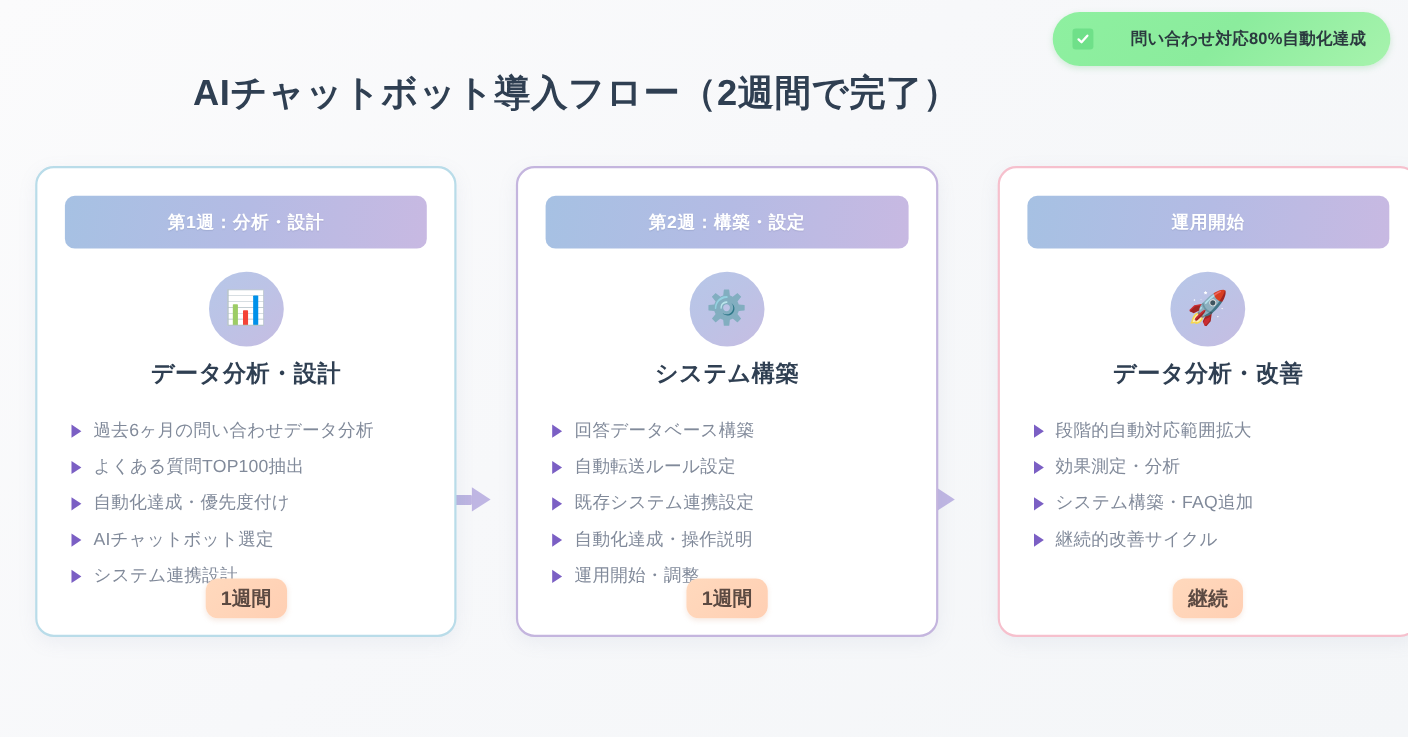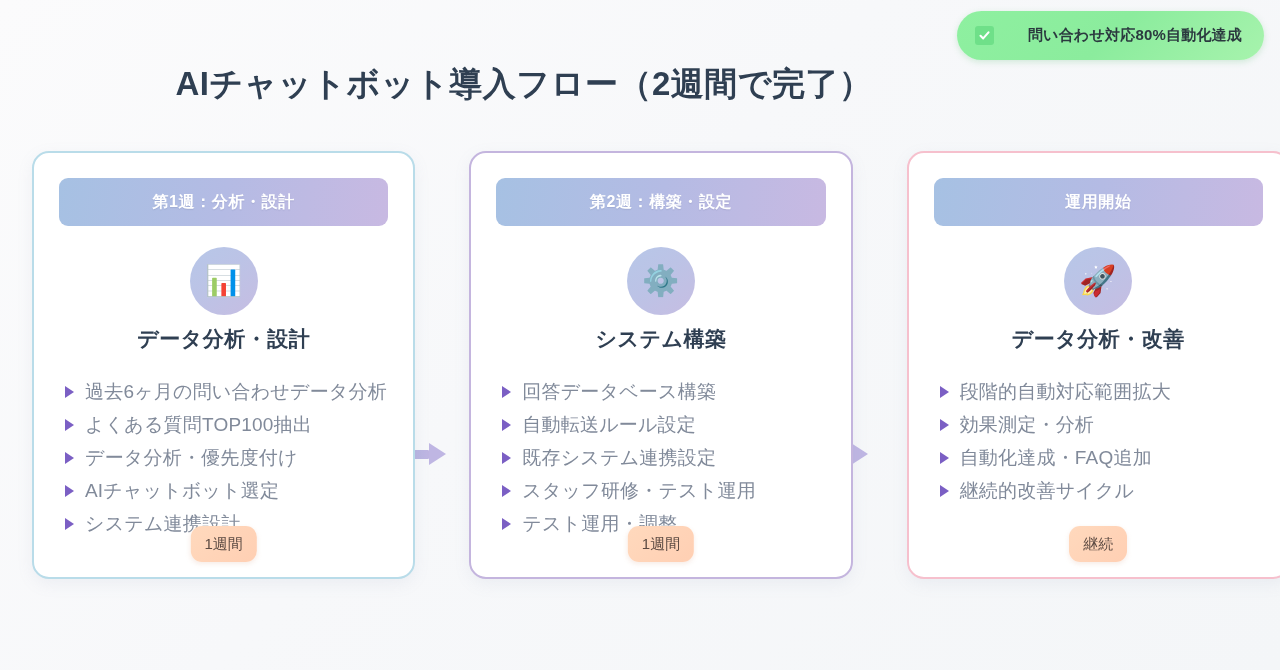--- a/index.html
+++ b/index.html
@@ -142,21 +142,21 @@
   }
   .bullet-arrow {
     flex: 0 0 auto;
     width: 0;
     height: 0;
     border-left: 9px solid #7b5fc4;
     border-top: 6px solid transparent;
     border-bottom: 6px solid transparent;
   }
   .list-text {
-    font-size: 19px;
+    font-size: 16px;
     color: #818a9a;
     letter-spacing: 0.2px;
     white-space: nowrap;
   }
 
   
   .duration-badge {
     position: absolute;
     left: 50%;
     transform: translateX(-50%);
@@ -167,22 +167,22 @@
     padding: 0 14px;
     border-radius: 11px;
     background: linear-gradient(135deg, #ffd9bd 0%, #ffcfb3 100%);
     display: flex;
     align-items: center;
     justify-content: center;
     box-shadow: 0 2px 5px rgba(220, 170, 140, 0.22);
     z-index: 4;
   }
   .duration-text {
-    font-size: 15px;
-    font-weight: 400;
+    font-size: 18px;
+    font-weight: 700;
     color: #5c4a42;
     white-space: nowrap;
   }
 
   
   .connector {
     position: absolute;
     top: 449px;
     height: 10px;
     display: flex;
@@ -243,21 +243,21 @@
       <li>
           <span class="bullet-arrow"></span>
           <span class="list-text">過去6ヶ月の問い合わせデータ分析</span>
         </li>
       <li>
           <span class="bullet-arrow"></span>
           <span class="list-text">よくある質問TOP100抽出</span>
         </li>
       <li>
           <span class="bullet-arrow"></span>
-          <span class="list-text">データ分析・優先度付け</span>
+          <span class="list-text">自動化達成・優先度付け</span>
         </li>
       <li>
           <span class="bullet-arrow"></span>
           <span class="list-text">AIチャットボット選定</span>
         </li>
       <li>
           <span class="bullet-arrow"></span>
           <span class="list-text">システム連携設計</span>
         </li>
     </ul>
@@ -282,25 +282,25 @@
       <li>
           <span class="bullet-arrow"></span>
           <span class="list-text">自動転送ルール設定</span>
         </li>
       <li>
           <span class="bullet-arrow"></span>
           <span class="list-text">既存システム連携設定</span>
         </li>
       <li>
           <span class="bullet-arrow"></span>
-          <span class="list-text">スタッフ研修・テスト運用</span>
-        </li>
-      <li>
-          <span class="bullet-arrow"></span>
-          <span class="list-text">テスト運用・調整</span>
+          <span class="list-text">自動化達成・操作説明</span>
+        </li>
+      <li>
+          <span class="bullet-arrow"></span>
+          <span class="list-text">運用開始・調整</span>
         </li>
     </ul>
     <div class="duration-badge">
       <span class="duration-text">1週間</span>
     </div>
   </div>
 
   <div class="card card-3">
     <div class="card-header">
       <span class="card-header-text">運用開始</span>
@@ -313,21 +313,21 @@
       <li>
           <span class="bullet-arrow"></span>
           <span class="list-text">段階的自動対応範囲拡大</span>
         </li>
       <li>
           <span class="bullet-arrow"></span>
           <span class="list-text">効果測定・分析</span>
         </li>
       <li>
           <span class="bullet-arrow"></span>
-          <span class="list-text">自動化達成・FAQ追加</span>
+          <span class="list-text">システム構築・FAQ追加</span>
         </li>
       <li>
           <span class="bullet-arrow"></span>
           <span class="list-text">継続的改善サイクル</span>
         </li>
     </ul>
     <div class="duration-badge">
       <span class="duration-text">継続</span>
     </div>
   </div>

